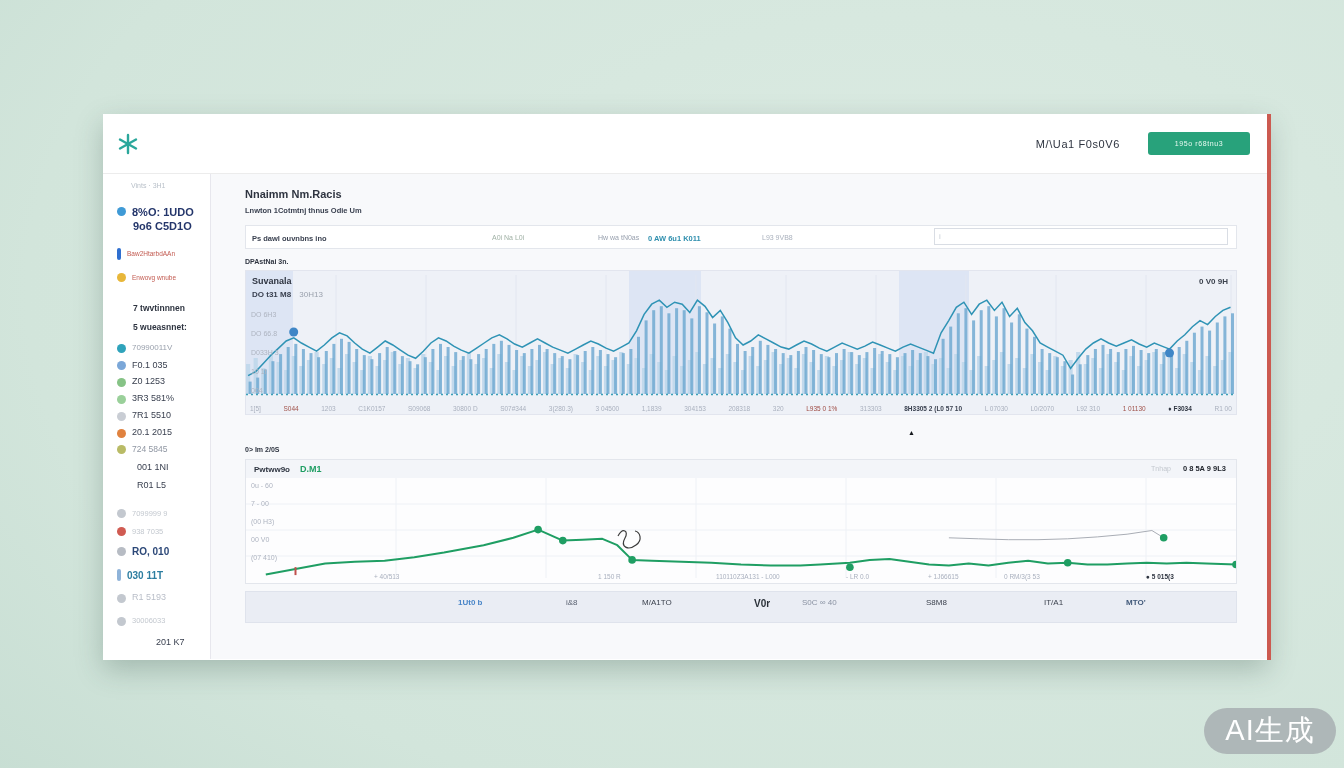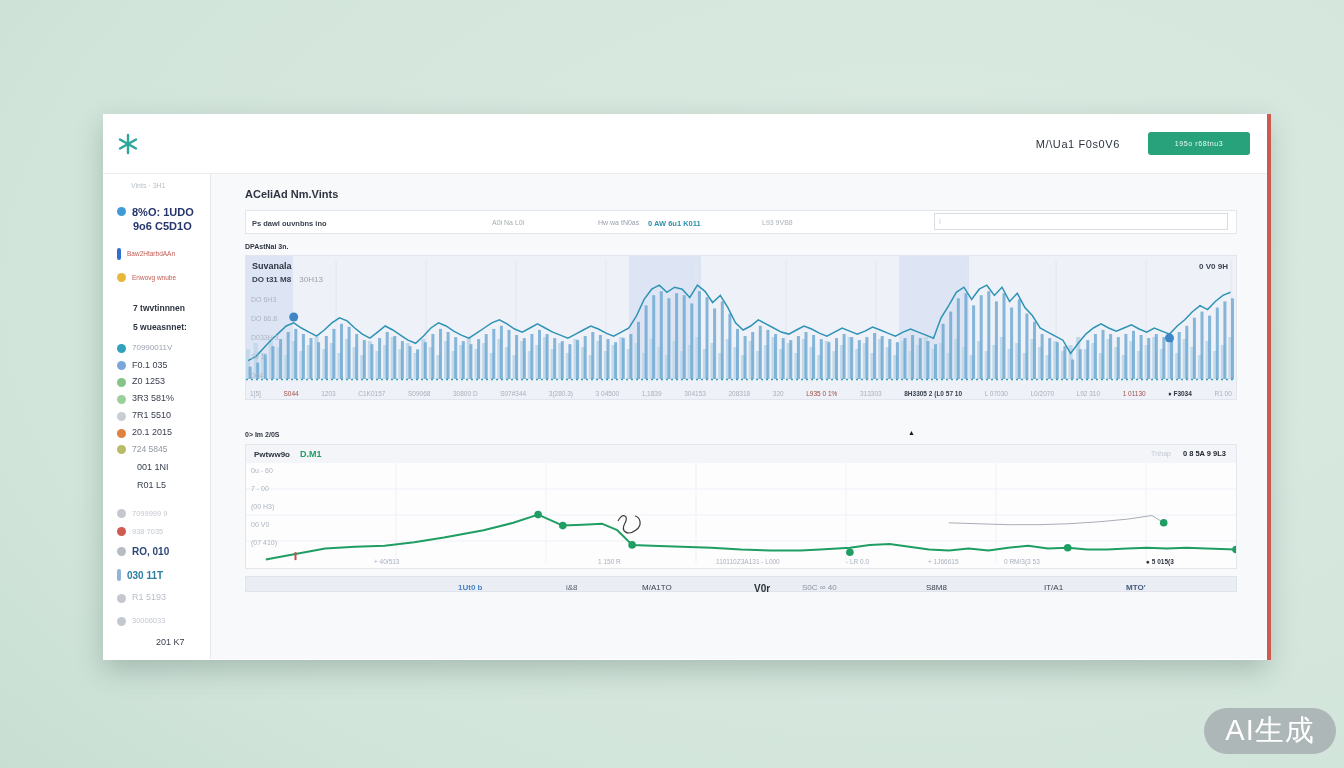--- a/index.html
+++ b/index.html
@@ -49,21 +49,21 @@
     border:1px solid #e3e6ec;box-sizing:border-box;}
   .p2-hdrstrip{position:absolute;left:0;top:0;width:100%;height:18px;background:#f3f5f9;}
   .p2-hdr{position:absolute;left:8px;top:4px;z-index:3;display:flex;gap:10px;align-items:center;}
   .p2-t{font-size:8px;font-weight:700;color:#2e3440;}
   .p2-v{font-size:9px;font-weight:700;}
   .legend2{position:absolute;right:10px;top:4px;z-index:3;font-size:7px;}
   .legend2 .lite{color:#c3c8cf;margin-right:10px;}
   .legend2 .dark{color:#22262e;font-weight:700;font-size:7.5px;}
   .panel2 svg{position:absolute;left:0;top:18px;}
   .xlab{position:absolute;bottom:3px;font-size:6.5px;white-space:nowrap;}
-  .footer{position:relative;margin-top:7px;width:992px;height:16px;background:#eaedf4;
+  .footer{position:relative;margin-top:7px;width:992px;height:32px;background:#eaedf4;
     border:1px solid #dfe3ec;box-sizing:border-box;}
   .ft-item{position:absolute;top:6px;font-size:8px;white-space:nowrap;}
   .wm{position:absolute;left:1204px;top:708px;width:132px;height:46px;border-radius:24px;
     background:rgba(166,172,176,.82);display:flex;align-items:center;justify-content:center;
     color:#fff;font-size:29px;letter-spacing:1px;}
 </style>
 </head>
 <body>
 
 <div class="card">
@@ -164,21 +164,22 @@
         <div class="s-row" style="margin-top: 14px;">
           <span class="s-ic" style="background: rgb(195, 200, 207);"></span>
           <span style="color: rgb(195, 200, 207); font-size: 7.5px;">30006033</span>
         </div>
         <div class="s-row" style="margin-top: 12px; padding-left: 53px; align-items: center;">
           <span style="color: rgb(58, 65, 80); font-size: 9px;">201 K7</span>
         </div>
       </div>
 
     <div class="main">
-      <div class="pg-title">ACeliAd Nm.Vints</div>
+      <div class="pg-title">Nnaimm Nm.Racis</div>
+      <div class="pg-sub">Lnwton 1Cotmtnj thnus Odie Um</div>
 
       <div class="toolbar" id="toolbar">
         <input class="tb-input" value="i" style="">
       <span class="tb-item" style="left: 6px; color: rgb(58, 65, 80); font-size: 7.5px; font-weight: 600;">Ps dawl ouvnbns  ino</span>
           <span class="tb-item" style="left: 246px; color: rgb(159, 176, 164); font-size: 7px;">A0i Na L0i</span>
           <span class="tb-item" style="left: 352px; color: rgb(152, 160, 174); font-size: 7px;">Hw wa tN0as</span>
           <span class="tb-item" style="left: 402px; color: rgb(47, 143, 174); font-size: 7.5px; font-weight: 700;">0 AW 6u1 K011</span>
           <span class="tb-item" style="left: 516px; color: rgb(170, 177, 189); font-size: 7px;">L93 9VB8</span>
         </div>
 

